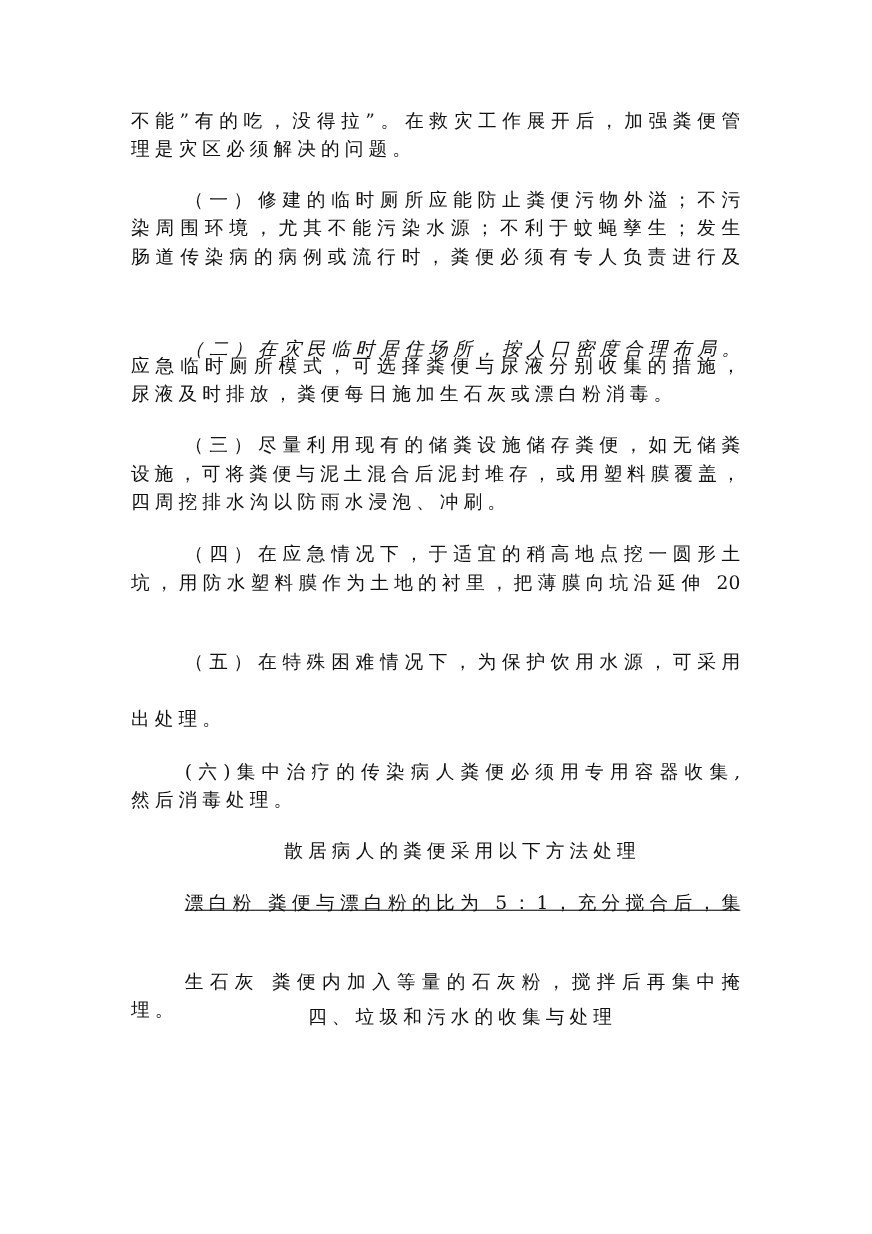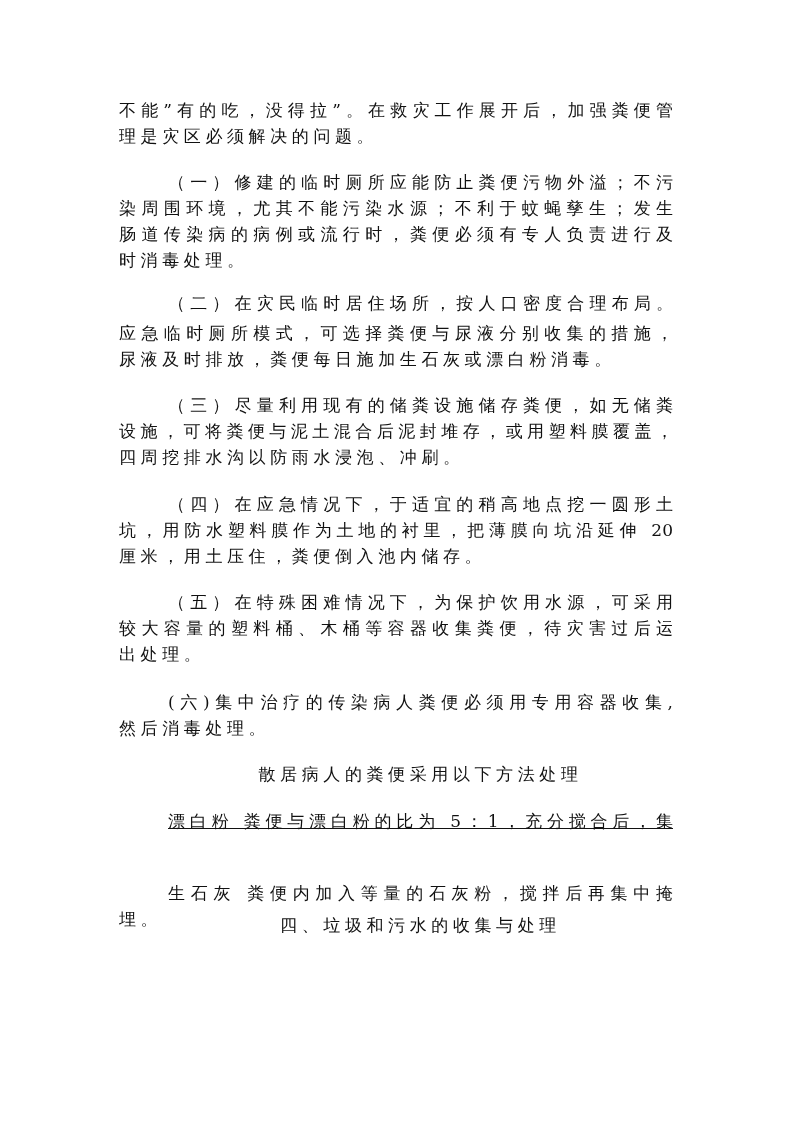--- a/index.html
+++ b/index.html
@@ -47,32 +47,29 @@
 </style>
 </head>
 <body>
 
 <div class="page">
   <div class="line justify" style="top: 97px;">不能”有的吃，没得拉”。在救灾工作展开后，加强粪便管</div>
   <div class="line" style="top: 123px;">理是灾区必须解决的问题。</div>
   <div class="line indent justify" style="top: 169px;">（一）修建的临时厕所应能防止粪便污物外溢；不污</div>
   <div class="line justify" style="top: 195px;">染周围环境，尤其不能污染水源；不利于蚊蝇孳生；发生</div>
   <div class="line justify" style="top: 221px;">肠道传染病的病例或流行时，粪便必须有专人负责进行及</div>
-  <div class="line" style="top: 247px;">时消毒处理。</div>
-  <div class="line indent justify" style="top: 290px;">（二）在灾民临时居住场所，按人口密度合理布局。</div>
+  <div class="line indent justify" style="top: 305px; font-style: italic;">（二）在灾民临时居住场所，按人口密度合理布局。</div>
   <div class="line justify" style="top: 320px;">应急临时厕所模式，可选择粪便与尿液分别收集的措施，</div>
   <div class="line" style="top: 346px;">尿液及时排放，粪便每日施加生石灰或漂白粉消毒。</div>
   <div class="line indent justify" style="top: 392px;">（三）尽量利用现有的储粪设施储存粪便，如无储粪</div>
   <div class="line" style="top: 444px;">四周挖排水沟以防雨水浸泡、冲刷。</div>
   <div class="line justify" style="top: 418px;">设施，可将粪便与泥土混合后泥封堆存，或用塑料膜覆盖，</div>
   <div class="line indent justify" style="top: 491px;">（四）在应急情况下，于适宜的稍高地点挖一圆形土</div>
   <div class="line justify" style="top: 517px;">坑，用防水塑料膜作为土地的衬里，把薄膜向坑沿延伸 20</div>
-  <div class="line" style="top: 543px;">厘米，用土压住，粪便倒入池内储存。</div>
   <div class="line indent justify" style="top: 589px;">（五）在特殊困难情况下，为保护饮用水源，可采用</div>
-  <div class="line justify" style="top: 615px;">较大容量的塑料桶、木桶等容器收集粪便，待灾害过后运</div>
   <div class="line" style="top: 641px;">出处理。</div>
   <div class="line indent justify" style="top: 689px;">(六)集中治疗的传染病人粪便必须用专用容器收集,</div>
   <div class="line" style="top: 715px;">然后消毒处理。</div>
   <div class="line indent" style="top: 761px;">散居病人的粪便采用以下方法处理</div>
   <div class="line indent justify" style="top: 808px; text-decoration: underline;">漂白粉 粪便与漂白粉的比为 5：1，充分搅合后，集</div>
   <div class="line indent justify" style="top: 880px;">生石灰 粪便内加入等量的石灰粉，搅拌后再集中掩</div>
   <div class="line" style="top: 906px;">埋。</div>
   <div class="line indent" style="top: 912px;">四、垃圾和污水的收集与处理</div>
 </div>
 

